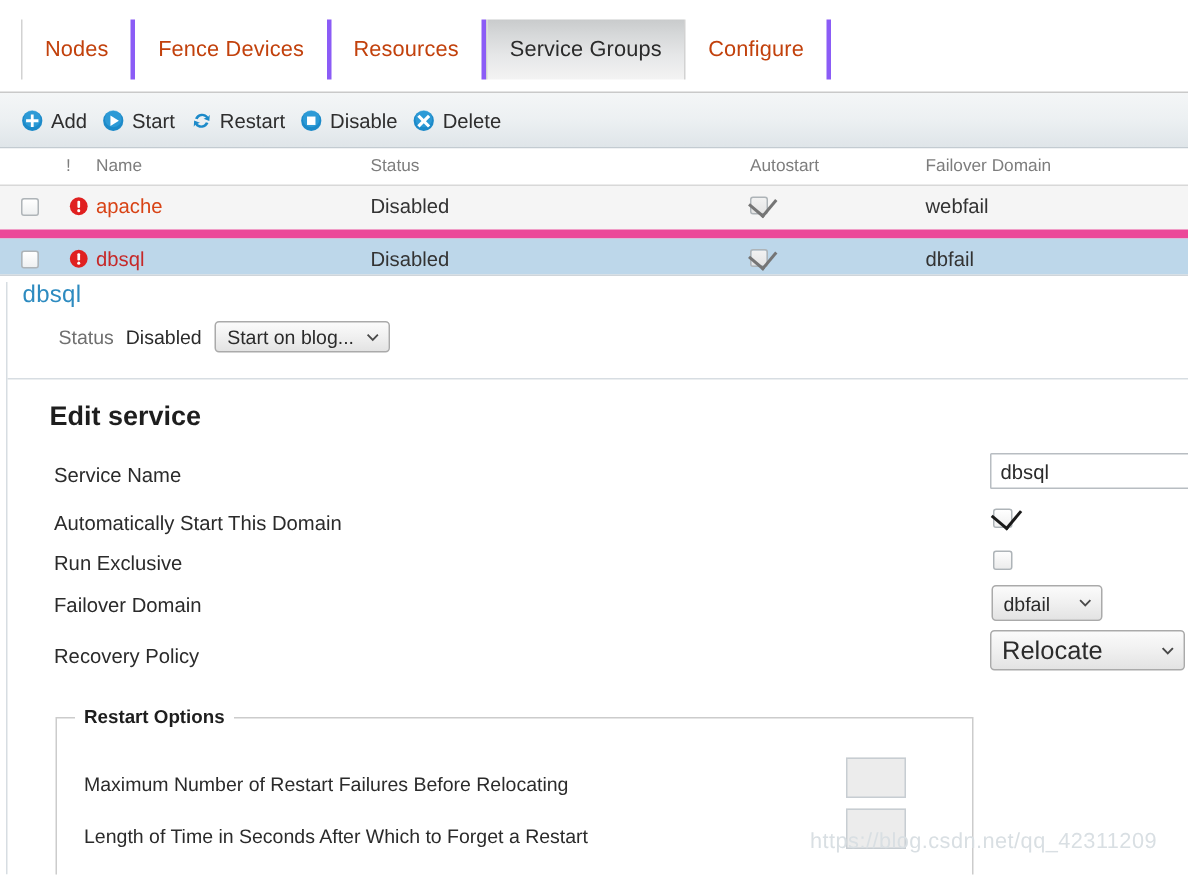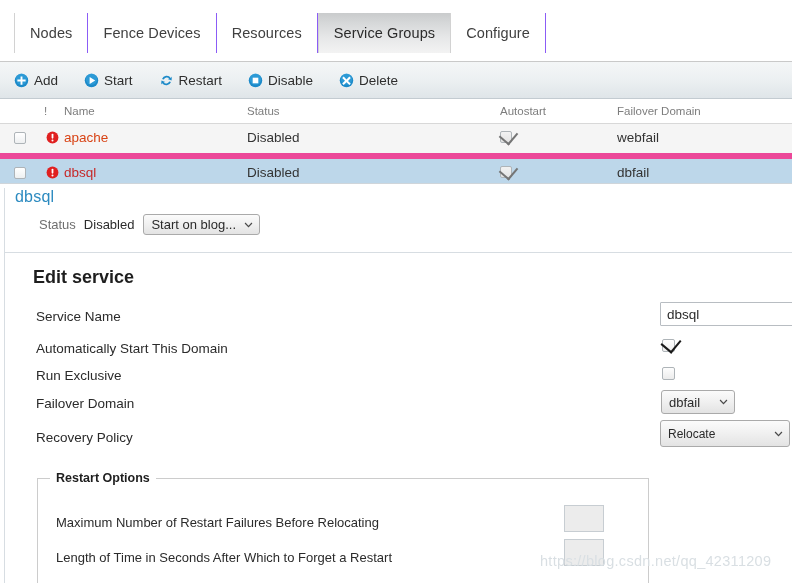--- a/index.html
+++ b/index.html
@@ -33,22 +33,22 @@
     height: 40px;
     display: flex;
     align-items: stretch;
   }
   .tab {
     display: flex;
     align-items: center;
     padding: 0 15px;
     height: 40px;
     font-size: 14.5px;
-    color: #404040;
-    border-right: 1px solid #8b5cf6;
+    color: #c2410c;
+    border-right: 3px solid #8b5cf6;
     box-sizing: border-box;
     cursor: pointer;
     white-space: nowrap;
     letter-spacing: 0.1px;
   }
   .tab.first { border-left: 1px solid #d2d2d2; }
   .tab.active {
     background: linear-gradient(to bottom, #c9cbcc 0%, #d6d8d9 25%, #e6e7e8 60%, #f3f3f3 100%);
     border-right: 1px solid #d2d2d2;
     border-left: 1px solid #d2d2d2;
@@ -64,21 +64,21 @@
     background: linear-gradient(to bottom, #f4f6f7 0%, #ecf0f2 50%, #dfe5e9 100%);
     border-bottom: 1px solid #c3cbd1;
     box-sizing: border-box;
     display: flex;
     align-items: center;
     padding-left: 14px;
   }
   .tbtn {
     display: flex;
     align-items: flex-start;
-    margin-right: 26px;
+    margin-right: 10px;
     font-size: 13.5px;
     color: #2e2e2e;
     cursor: pointer;
     white-space: nowrap;
   }
   .tbtn .ico {
     width: 15px; height: 15px;
     margin-right: 5px;
     flex: 0 0 auto;
     display: block;
@@ -269,21 +269,21 @@
   }
   #sel-fdom {
     position: absolute;
     left: 656px; top: 202px;
     width: 74px; height: 24px;
   }
   #sel-rpol {
     position: absolute;
     left: 655px; top: 232px;
     width: 130px; height: 27px;
-    font-size: 12px;
+    font-size: 17px;
   }
 
   
   #fs-restart {
     position: absolute;
     left: 32px; top: 290px;
     width: 612px;
     height: 113px;
     border: 1px solid #cccccc;
     box-sizing: border-box;

